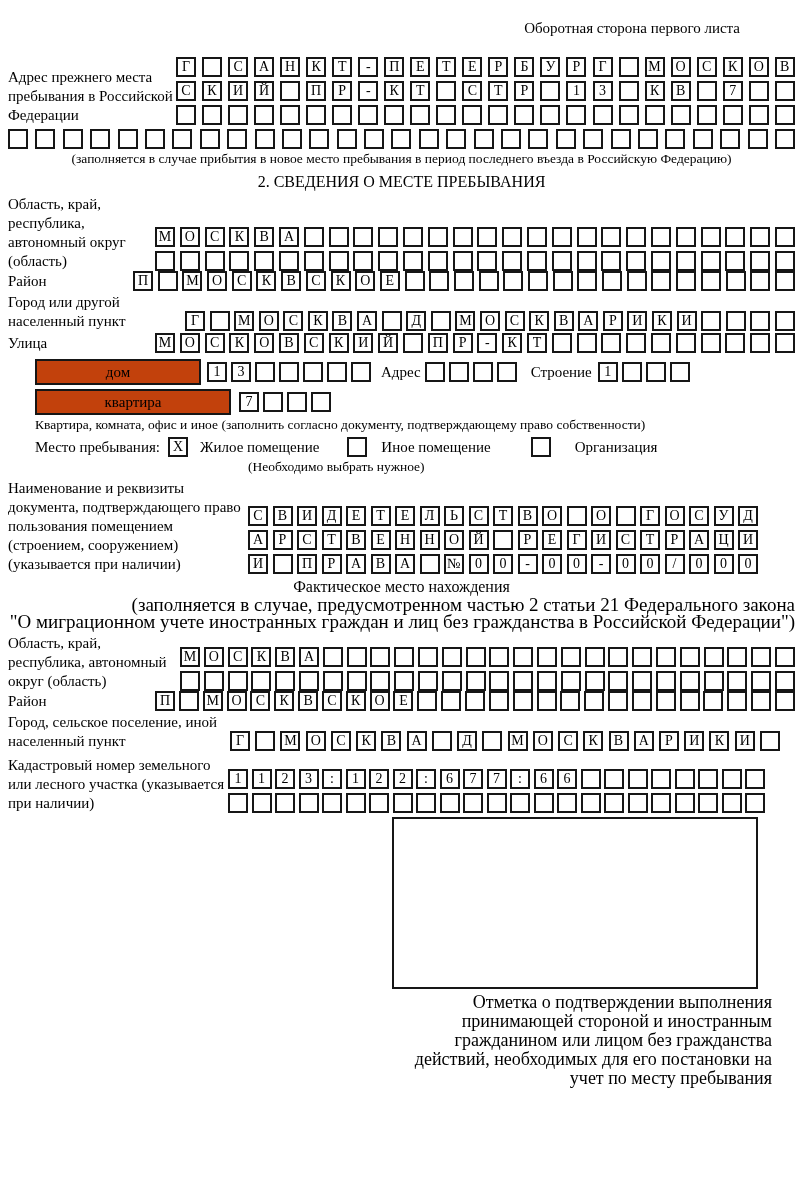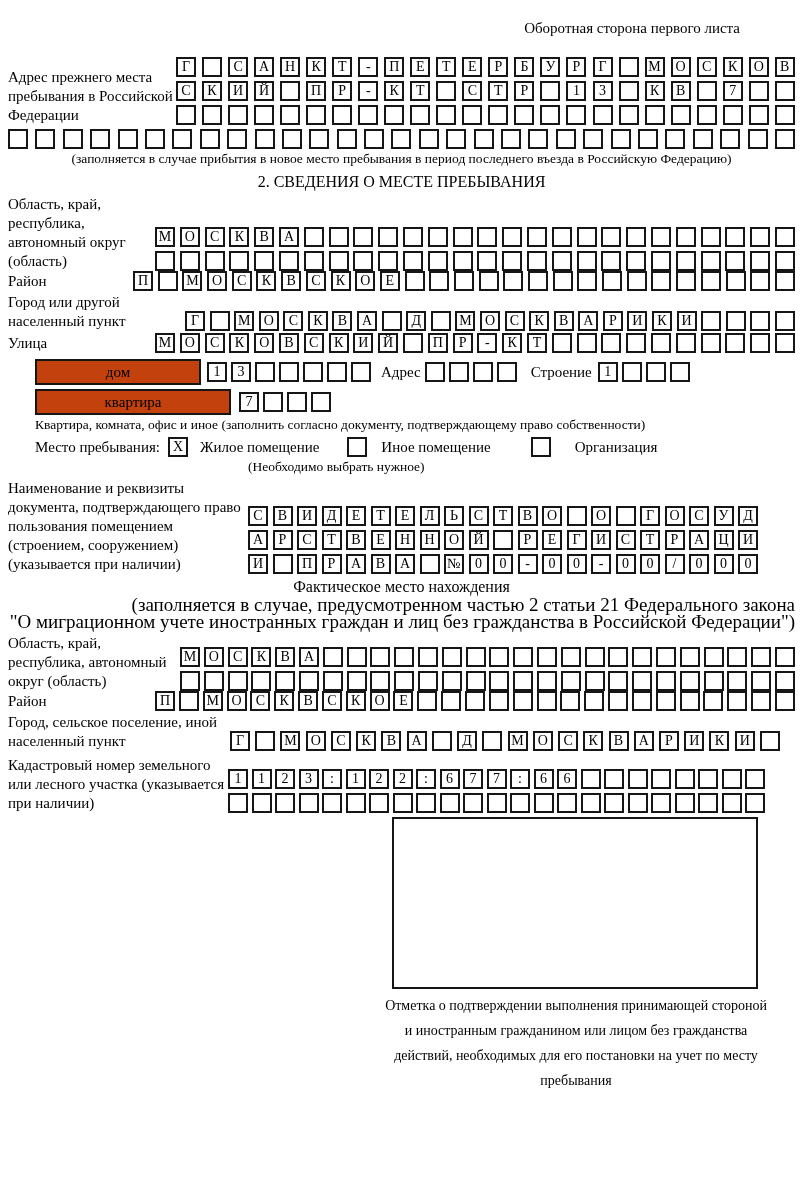--- a/index.html
+++ b/index.html
@@ -25,21 +25,21 @@
   .center { text-align:center; }
   .sec-title { font-size:16px; font-weight:normal; text-align:center; margin-top:6px; }
   .widebox {
     flex:none; height:26px; border:2px solid #161616; background:#c2410c;
     display:flex; align-items:center; justify-content:center; font-size:15px;
   }
   .hrow { display:flex; align-items:center; }
   .hlabel { font-size:15px; }
   .cellgap { display:flex; gap:4px; }
   .stamp-box { border:2px solid #161616; background:#fff; }
-  .stamp-caption { font-size:14px; line-height:25px; text-align:center; }
+  .stamp-caption { font-size:18px; line-height:19px; text-align:right; }
   .fact-note { font-size:19px; line-height:17px; text-align:right; }
   .mt2{margin-top:2px}.mt4{margin-top:4px}.mt6{margin-top:6px}
 </style>
 </head>
 <body>
 
 <div class="page">
 
   <div class="header-note">Оборотная сторона первого листа</div>
 

